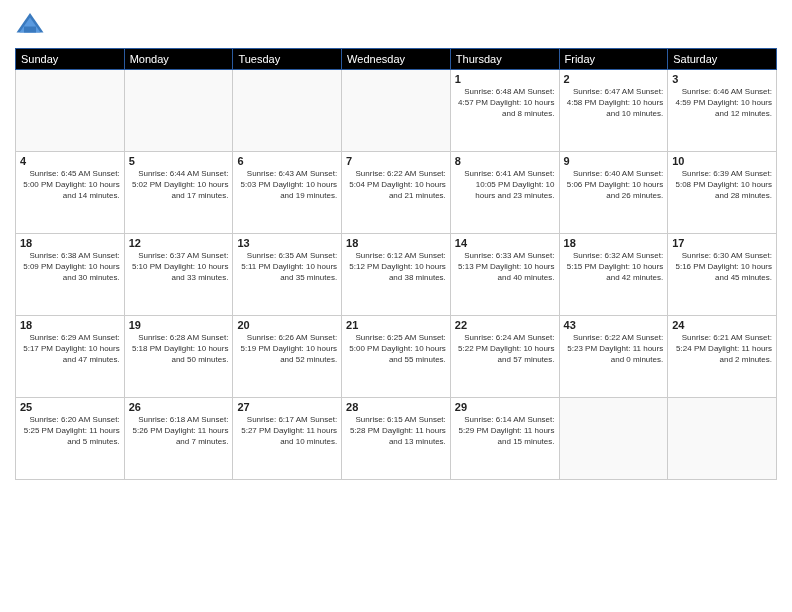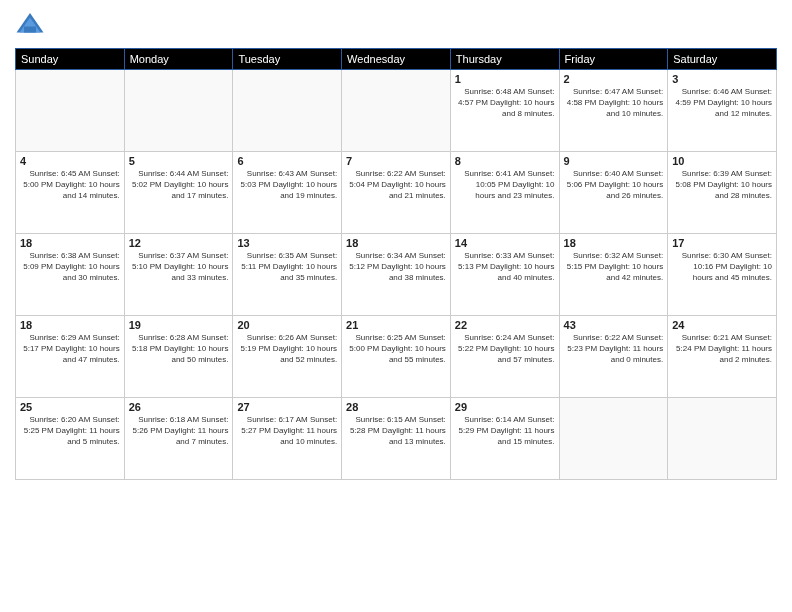--- a/index.html
+++ b/index.html
@@ -228,21 +228,21 @@
           </td>
           <td>
             <span class="day-num">13</span>
             <div class="day-info">Sunrise: 6:35 AM
 Sunset: 5:11 PM
 Daylight: 10 hours
 and 35 minutes.</div>
           </td>
           <td>
             <span class="day-num">18</span>
-            <div class="day-info">Sunrise: 6:34 AM
+            <div class="day-info">Sunrise: 6:12 AM
 Sunset: 5:12 PM
 Daylight: 10 hours
 and 38 minutes.</div>
           </td>
           <td>
             <span class="day-num">14</span>
             <div class="day-info">Sunrise: 6:33 AM
 Sunset: 5:13 PM
 Daylight: 10 hours
 and 40 minutes.</div>
@@ -250,21 +250,21 @@
           <td>
             <span class="day-num">18</span>
             <div class="day-info">Sunrise: 6:32 AM
 Sunset: 5:15 PM
 Daylight: 10 hours
 and 42 minutes.</div>
           </td>
           <td>
             <span class="day-num">17</span>
             <div class="day-info">Sunrise: 6:30 AM
-Sunset: 10:16 PM
+Sunset: 5:16 PM
 Daylight: 10 hours
 and 45 minutes.</div>
           </td>
         </tr>
         <tr>
           <td>
             <span class="day-num">18</span>
             <div class="day-info">Sunrise: 6:29 AM
 Sunset: 5:17 PM
 Daylight: 10 hours

